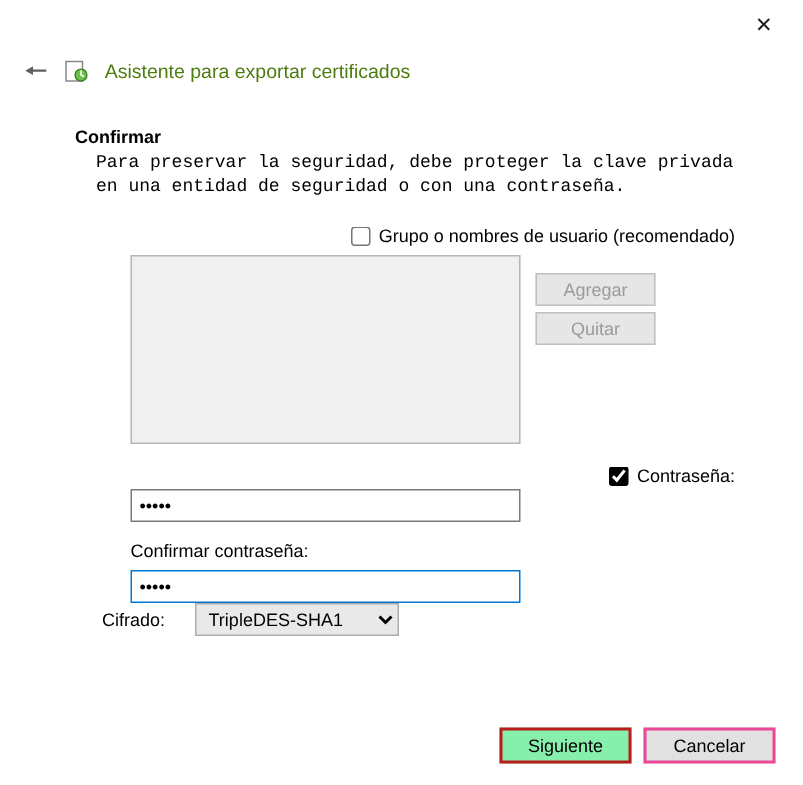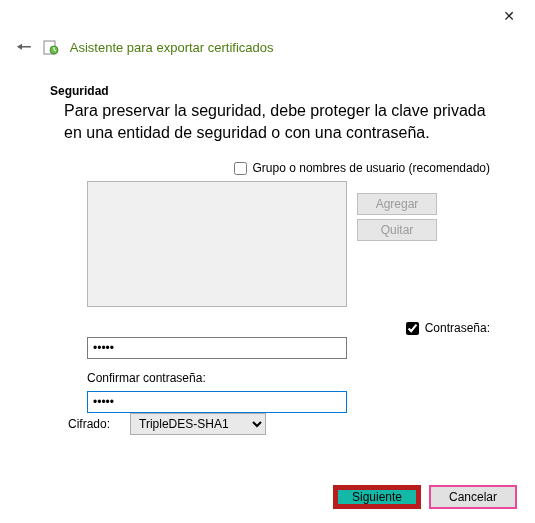--- a/index.html
+++ b/index.html
@@ -46,24 +46,25 @@
     }
     .content {
       padding: 28px 45px 0 50px;
     }
     .section-title {
       font-weight: 600;
       font-size: 12px;
       margin-bottom: 2px;
     }
     .section-desc {
-      font-size: 16px;
+      font-size: 12px;
       color: #000;
       margin: 0 0 18px 14px;
       line-height: 1.35;
+      font-family: Liberation Mono, monospace;
     }
     .form-area {
       margin-left: 18px;
     }
     .row {
       display: flex;
       align-items: flex-start;
       gap: 10px;
     }
     .checkbox-row {
@@ -103,23 +104,23 @@
       color: #9b9b9b;
       cursor: default;
       padding: 0;
     }
     .win-btn.enabled {
       background: #e1e1e1;
       color: #000;
       border: 2px solid #ec4899;
     }
     .win-btn.primary {
-      background: #14b8a6;
+      background: #86efac;
       color: #000;
-      border: 5px solid #b91c1c;
+      border: 2px solid #b91c1c;
     }
     .pw-section { margin-top: 14px; }
     .field-label { margin-bottom: 6px; }
     .text-input {
       width: 260px;
       height: 22px;
       border: 1px solid #7a7a7a;
       padding: 1px 5px;
       font-family: inherit;
       font-size: 12px;
@@ -175,21 +176,21 @@
     <svg width="18" height="18" viewBox="0 0 18 18">
       <rect x="2" y="3" width="11" height="13" fill="#fff" stroke="#888" stroke-width="1"></rect>
       <circle cx="12" cy="12" r="4" fill="#6cbf4a" stroke="#2e7d1f" stroke-width="0.8"></circle>
       <path d="M12 9 l0 3 l2 1" stroke="#fff" stroke-width="1" fill="none"></path>
     </svg>
   </span>
   <span class="wizard-title">Asistente para exportar certificados</span>
 </div>
 
 <div class="content">
-  <div class="section-title">Seguridad</div>
+  <div class="section-title">Confirmar</div>
   <p class="section-desc">Para preservar la seguridad, debe proteger la clave privada en una entidad de seguridad o con una contraseña.</p>
 
   <div class="form-area">
 
     <div class="checkbox-row">
       <input type="checkbox" style="">
       <span>Grupo o nombres de usuario (recomendado)</span>
     </div>
 
     <div class="row">

